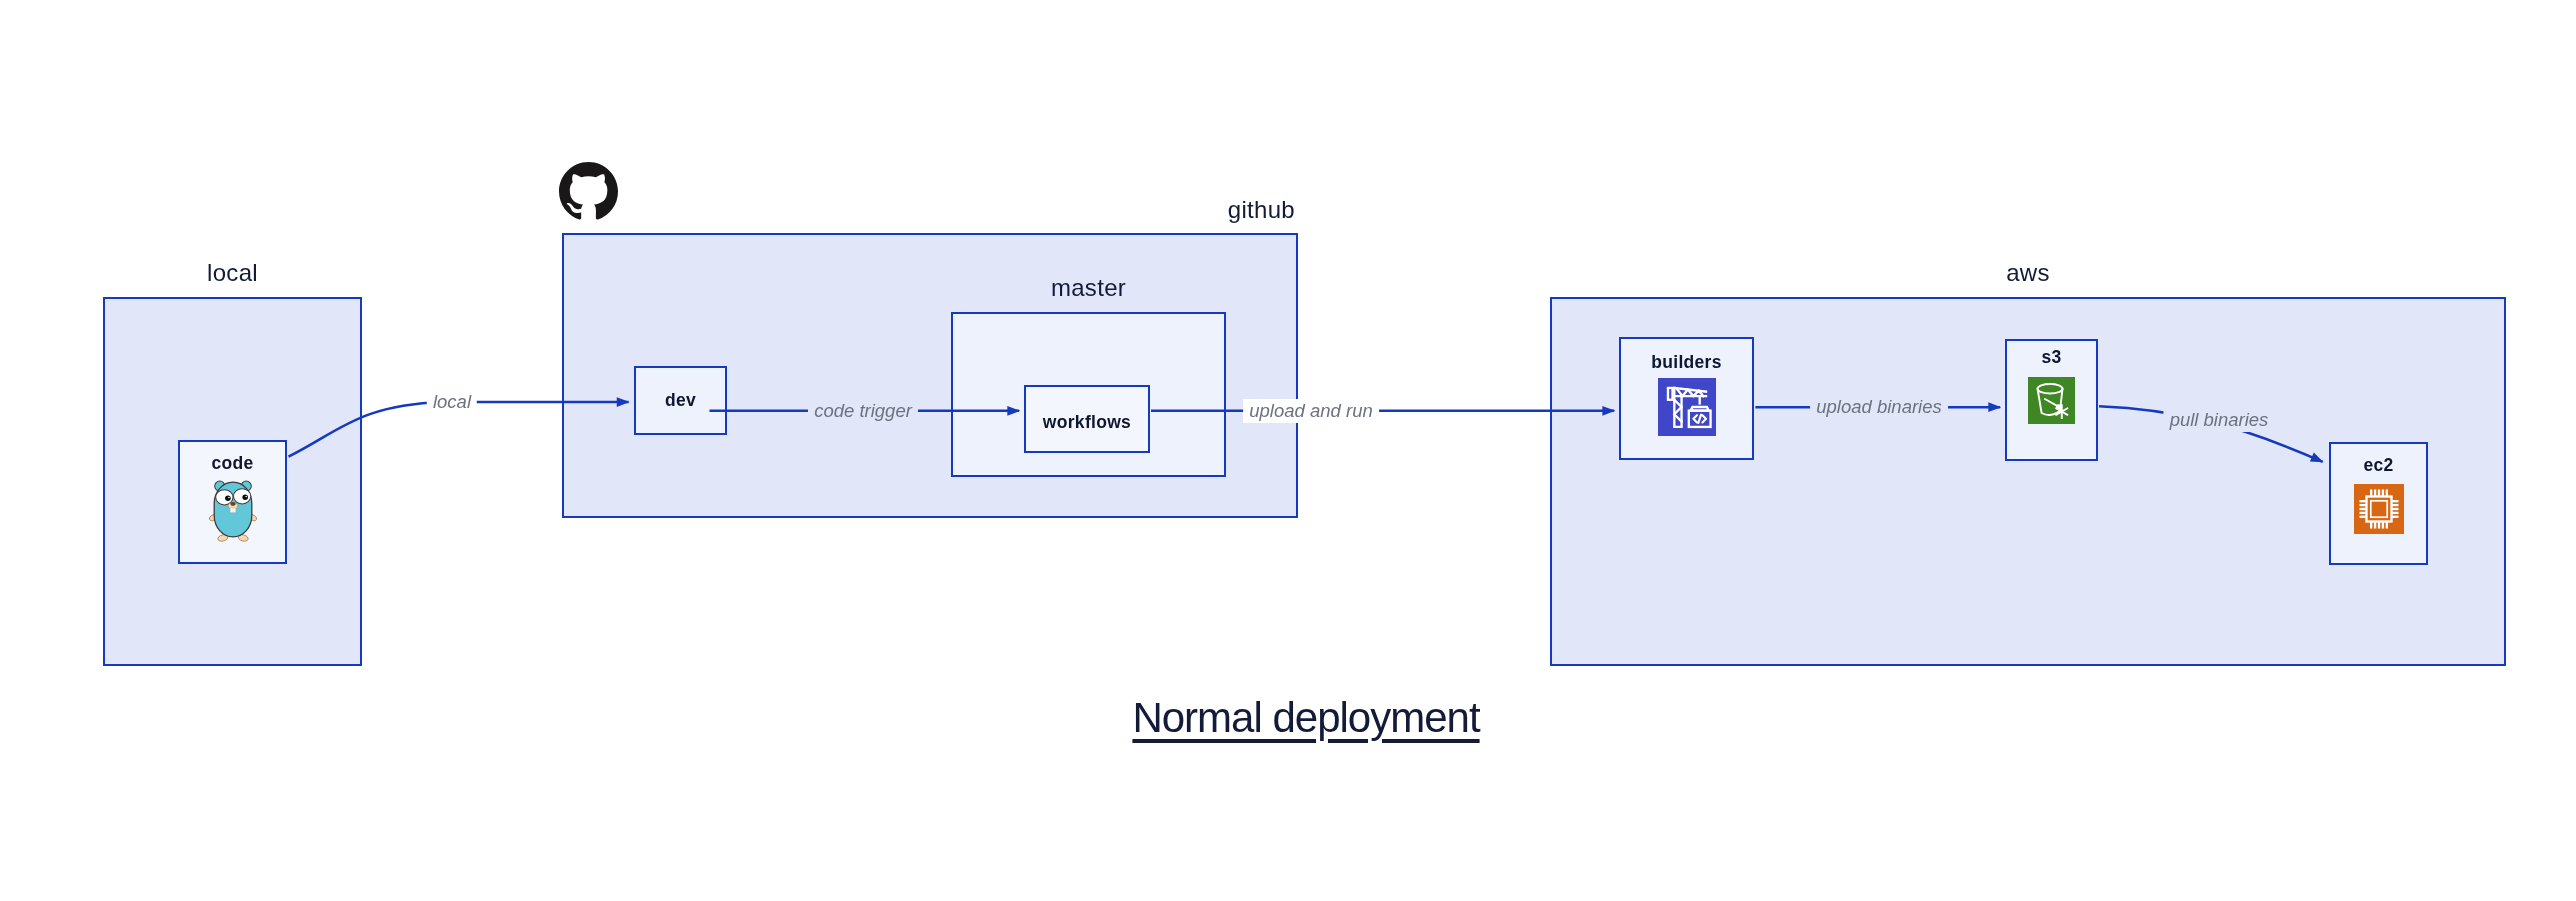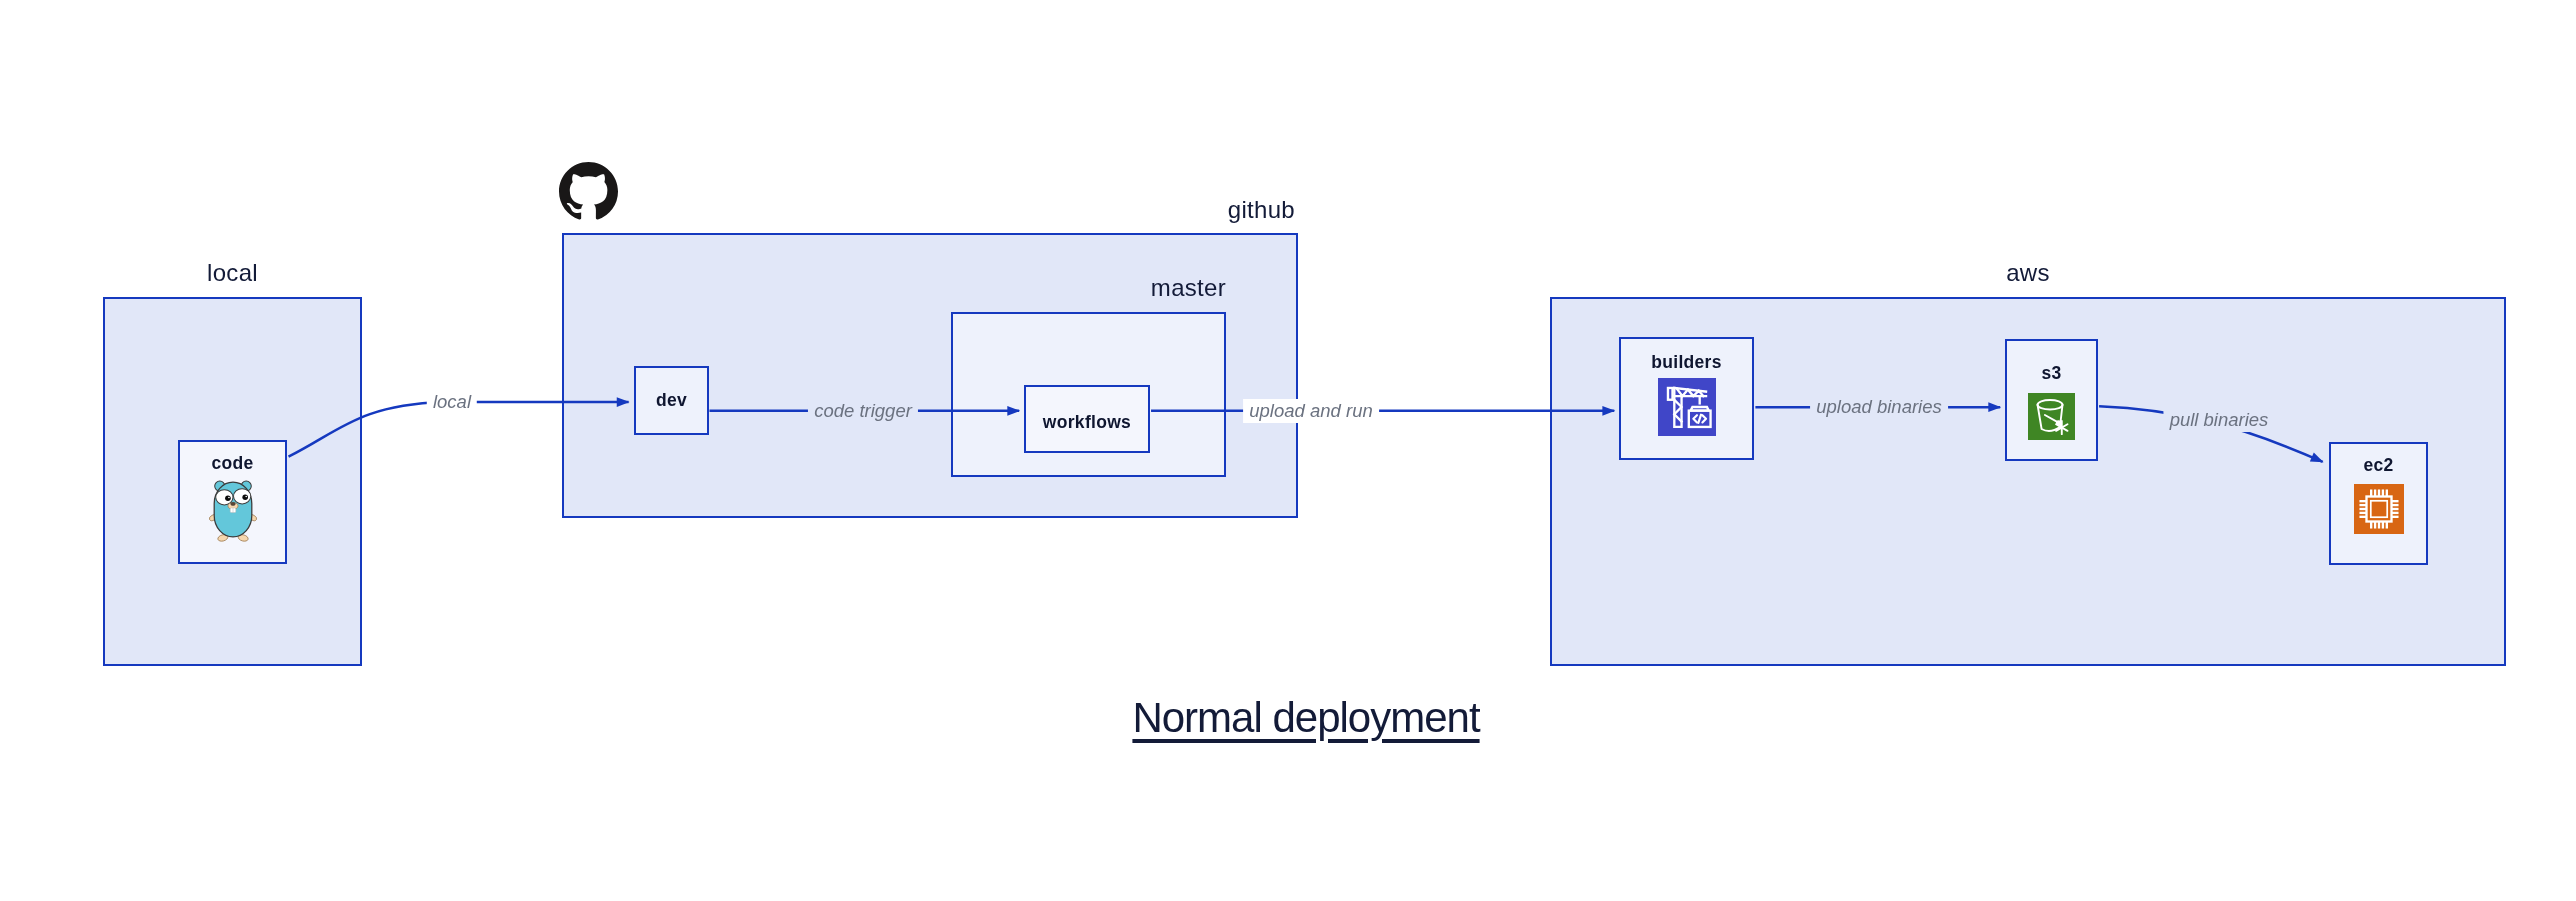--- a/index.html
+++ b/index.html
@@ -51,21 +51,21 @@
   <div class="container" style="left:562px;top:233px;width:736px;height:285px;"></div>
 
   <div class="container inner" style="left:951px;top:312px;width:275px;height:165px;"></div>
 
   <div class="container" style="left:1550px;top:297px;width:956px;height:369px;"></div>
 
   <div class="container-label" style="left:103px;top:257px;width:259px;text-align:center;">local</div>
 
   <div class="container-label" style="left:562px;top:194px;width:733px;text-align:right;">github</div>
 
-  <div class="container-label" style="left:951px;top:272px;width:275px;text-align:right;">master</div>
+  <div class="container-label" style="left:951px;top:272px;width:275px;text-align:center;">master</div>
 
   <div class="container-label" style="left:1550px;top:257px;width:956px;text-align:center;">aws</div>
 
   <svg class="abs" style="left:559px;top:162px;" width="59" height="59" viewBox="0 0 16 16">
     <path fill="#191717" d="M8 0C3.58 0 0 3.58 0 8c0 3.54 2.29 6.53 5.47 7.59.4.07.55-.17.55-.38 0-.19-.01-.82-.01-1.49-2.01.37-2.53-.49-2.69-.94-.09-.23-.48-.94-.82-1.13-.28-.15-.68-.52-.01-.53.63-.01 1.08.58 1.23.82.72 1.21 1.87.87 2.33.66.07-.52.28-.87.51-1.07-1.78-.2-3.64-.89-3.64-3.95 0-.87.31-1.59.82-2.15-.08-.2-.36-1.02.08-2.12 0 0 .67-.21 2.2.82.64-.18 1.32-.27 2-.27.68 0 1.36.09 2 .27 1.53-1.04 2.2-.82 2.2-.82.44 1.1.16 1.92.08 2.12.51.56.82 1.27.82 2.15 0 3.07-1.87 3.75-3.65 3.95.29.25.54.73.54 1.48 0 1.07-.01 1.93-.01 2.2 0 .21.15.46.55.38A8.012 8.012 0 0 0 16 8c0-4.42-3.58-8-8-8z"></path>
   </svg>
 
   <div class="node lightest" style="left:178px;top:440px;width:109px;height:124px;padding-top:11px;">
     <div class="node-label">code</div>
     <div class="icon-tile">
@@ -84,21 +84,21 @@
         <circle cx="74" cy="36" r="5.5" fill="#0c0c0c"></circle>
         <circle cx="76" cy="34.5" r="1.6" fill="#ffffff"></circle>
         <ellipse cx="50" cy="53" rx="10" ry="6.5" fill="#f6d7ae" stroke="#9c7b52" stroke-width="1.5"></ellipse>
         <ellipse cx="50" cy="49" rx="4.5" ry="3.2" fill="#5d4633" stroke="#3b3b3b" stroke-width="1"></ellipse>
         <rect x="44.5" y="57" width="11" height="9" rx="2" fill="#ffffff" stroke="#b9b9b9" stroke-width="1"></rect>
         <line x1="50" y1="57" x2="50" y2="66" stroke="#b9b9b9" stroke-width="1"></line>
       </svg>
     </div>
   </div>
 
-  <div class="node center-label" style="left:634px;top:366px;width:75px;height:69px;">
+  <div class="node center-label" style="left:634px;top:366px;width:93px;height:69px;">
     <div class="node-label">dev</div>
   </div>
 
   <div class="node lightest center-label" style="left:1024px;top:385px;width:126px;height:68px;padding-top:7.2px;">
     <div class="node-label">workflows</div>
   </div>
 
   <div class="node" style="left:1619px;top:337px;width:135px;height:123px;padding-top:13px;">
     <div class="node-label">builders</div>
     <div class="icon-tile">
@@ -117,21 +117,21 @@
         </g>
         <g stroke="#ffffff" stroke-width="2.4" fill="none" stroke-linecap="round" stroke-linejoin="round">
           <path d="M43 41 L39 45 L43 49"></path>
           <path d="M47.5 40.5 L44.5 49.5"></path>
           <path d="M49 41 L53 45 L49 49"></path>
         </g>
       </svg>
     </div>
   </div>
 
-  <div class="node" style="left:2005px;top:339px;width:93px;height:122px;padding-top:22px;">
+  <div class="node" style="left:2005px;top:339px;width:93px;height:122px;padding-top:6px;">
     <div class="node-label">s3</div>
     <div class="icon-tile" style="margin-top:9.3px;">
       <svg width="47" height="47" viewBox="0 0 64 64">
         <rect x="0" y="0" width="64" height="64" fill="#3f8624"></rect>
         <g stroke="#ffffff" stroke-width="2.6" fill="none" stroke-linecap="round">
           <ellipse cx="30" cy="16" rx="17" ry="6.5"></ellipse>
           <path d="M13 16 L18.5 49 Q30 55.5 43.5 46.5 L47 16"></path>
           <line x1="23" y1="30" x2="41" y2="40"></line>
           <circle cx="41.5" cy="40.5" r="2.2" fill="#ffffff"></circle>
         </g>

